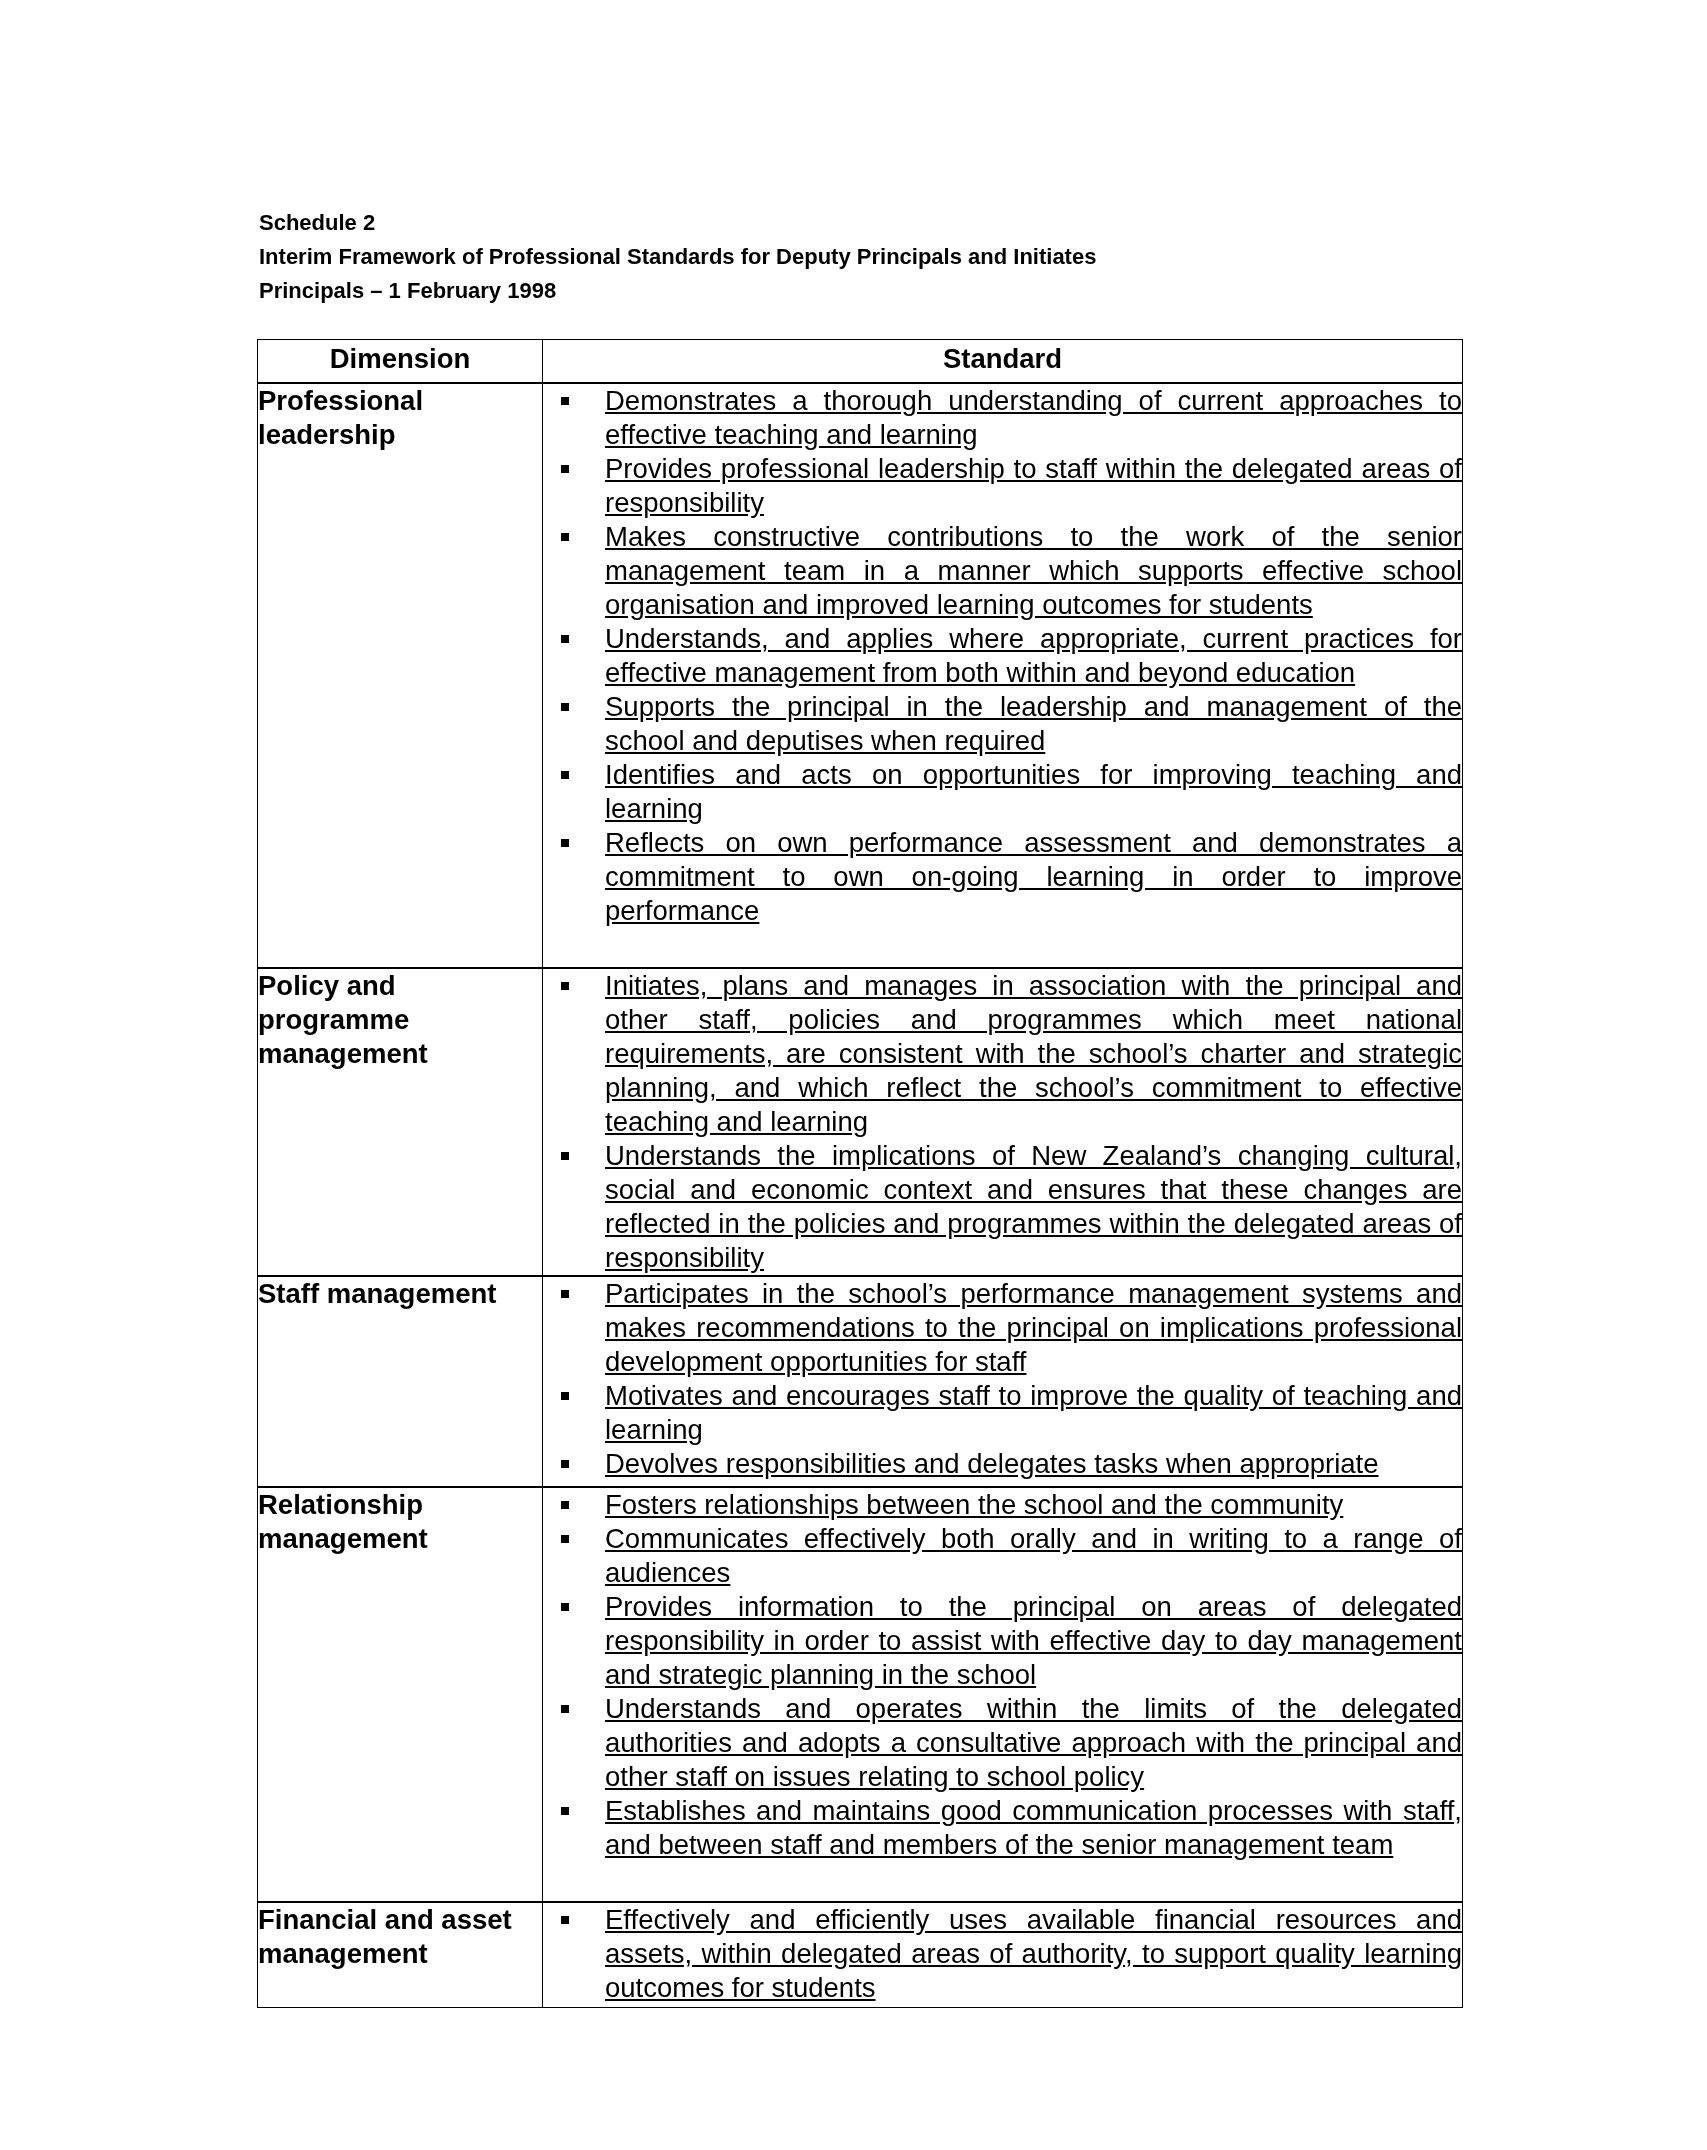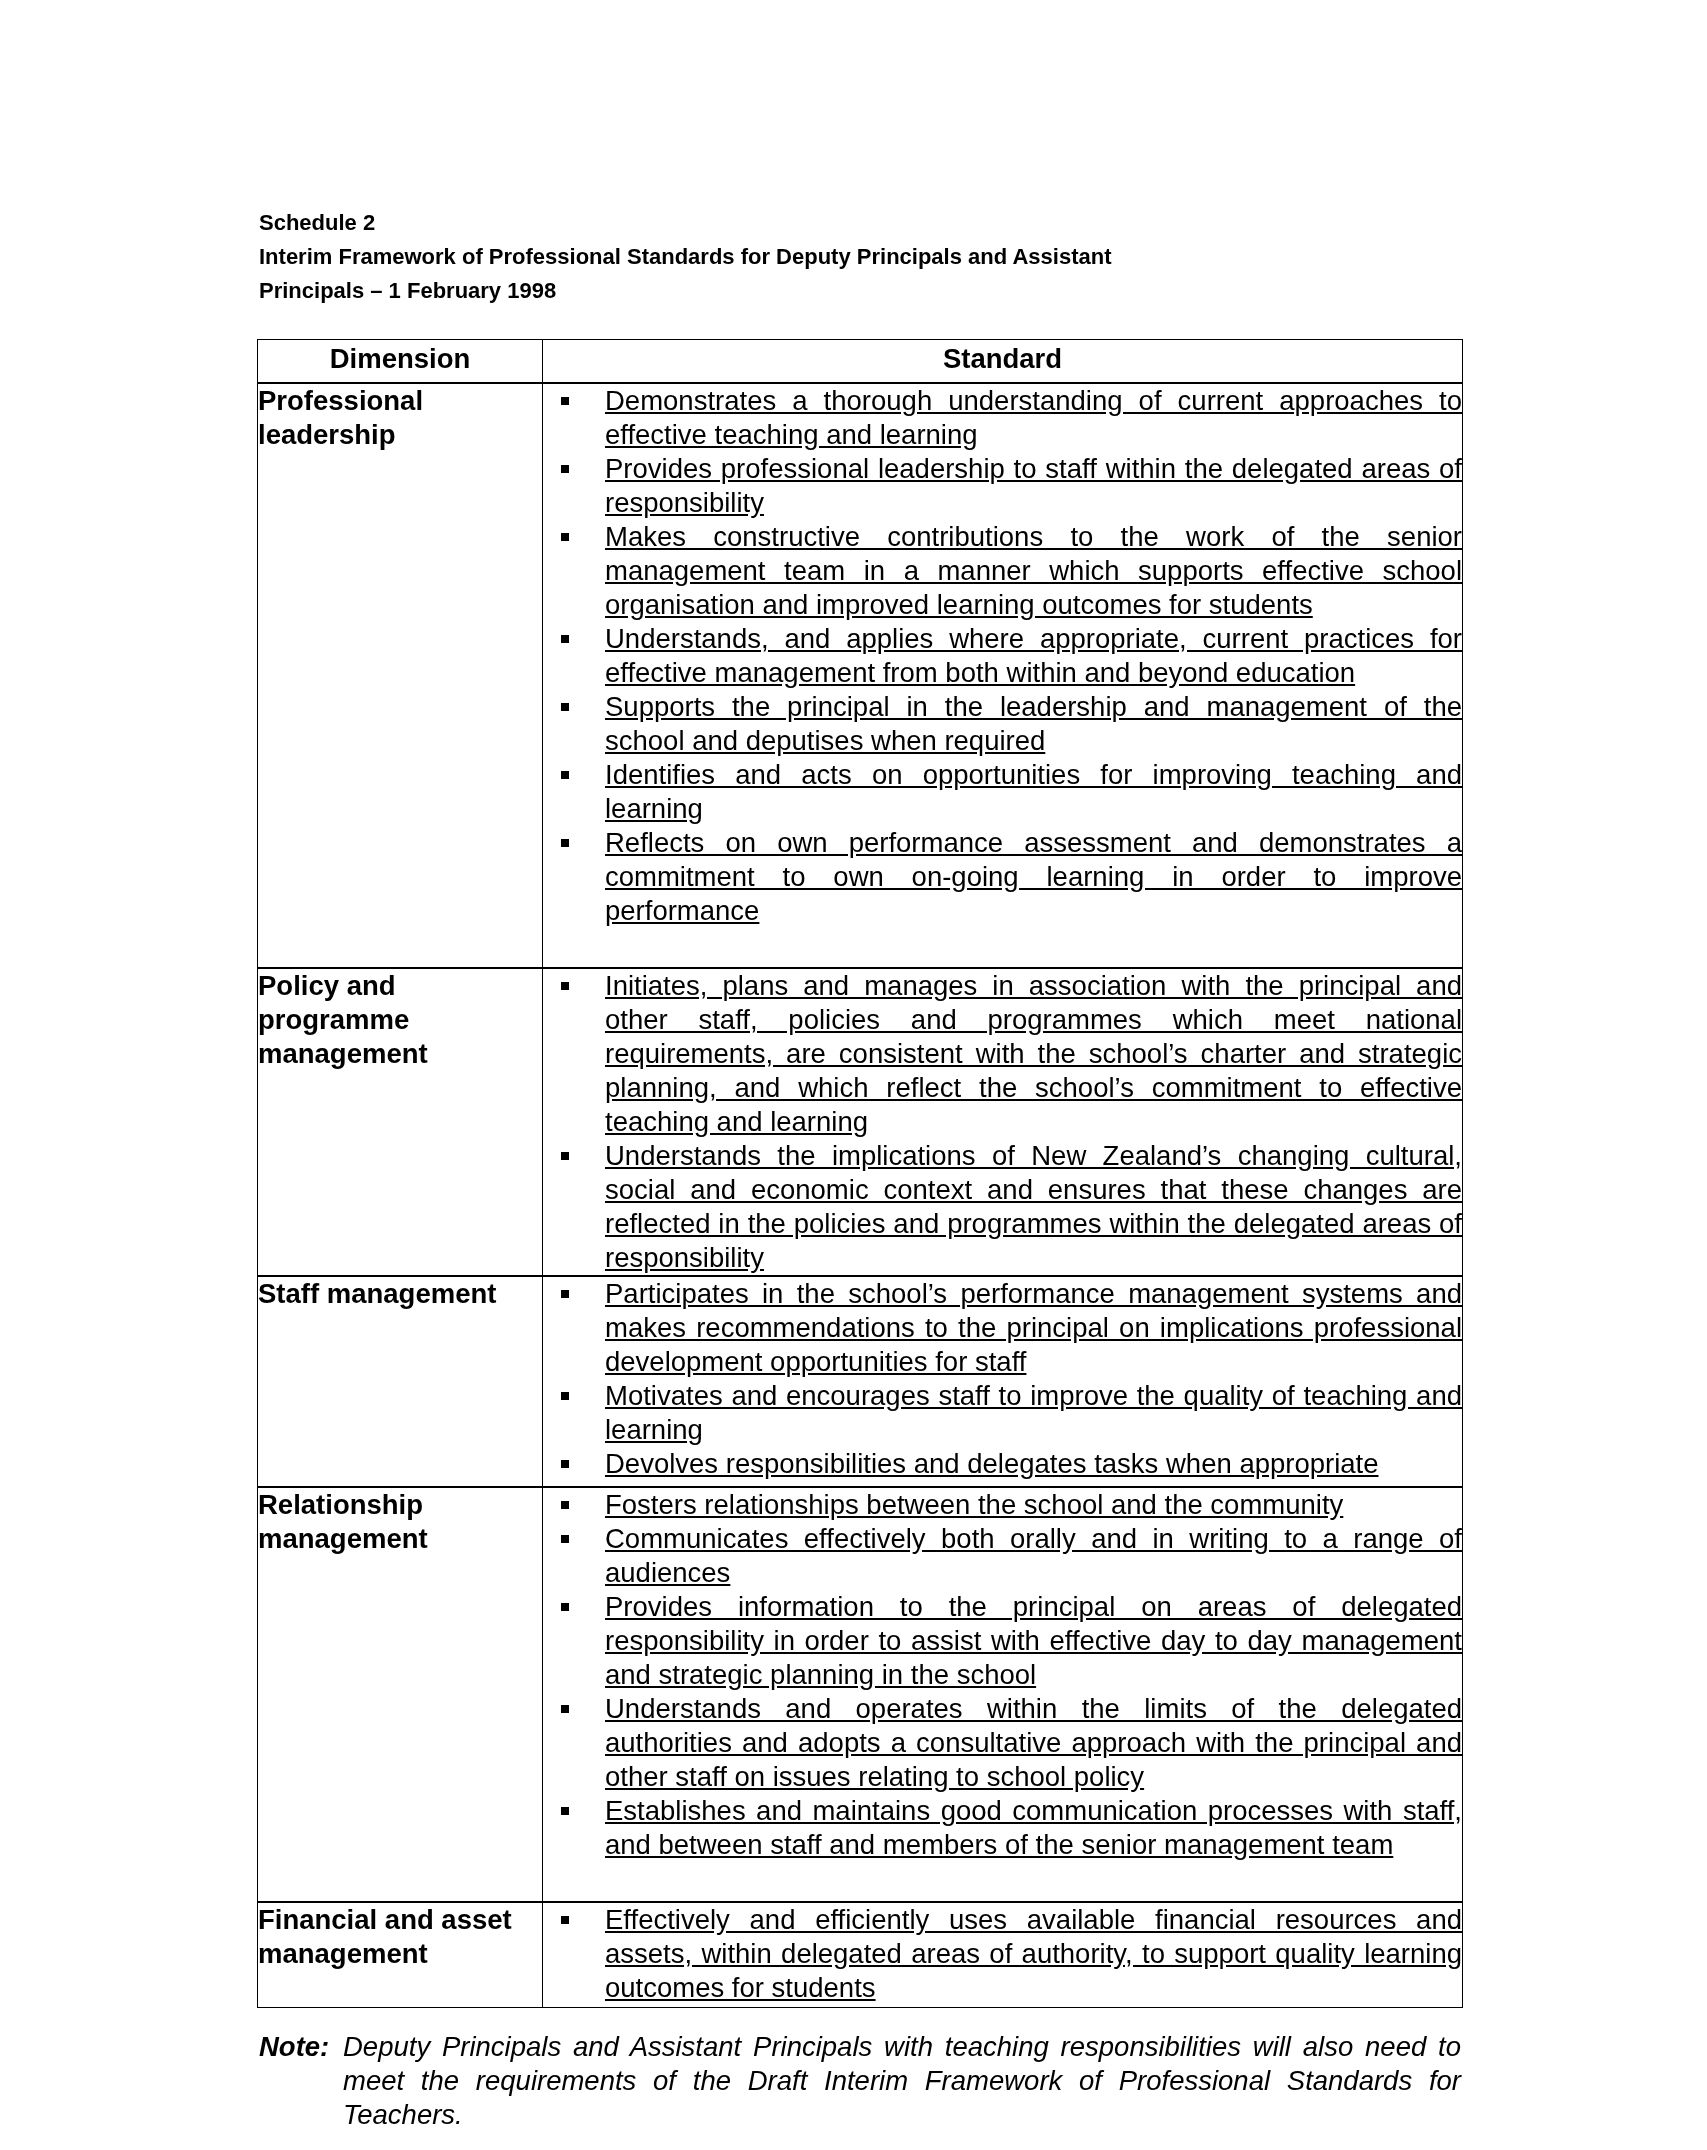--- a/index.html
+++ b/index.html
@@ -40,21 +40,21 @@
   .note .note-label { position: absolute; left: 0; top: 0; font-weight: bold; }
   .note .note-text { display: block; margin-left: 84px; text-align: justify; }
 </style>
 </head>
 <body>
 
 <div class="page">
 
   <div class="title-block">
     <div>Schedule 2</div>
-    <div>Interim Framework of Professional Standards for Deputy Principals and Assistant</div>
+    <div>Interim Framework of Professional Standards for Deputy Principals and Initiates</div>
     <div>Principals – 1 February 1998</div>
   </div>
 
   <table class="standards">
     <colgroup>
         <col class="c1">
         <col class="c2">
       </colgroup>
     <thead>
       <tr>
@@ -112,19 +112,15 @@
           <td class="dim">Financial and asset management</td>
           <td class="std">
             <ul class="std-list">
               <li><span class="bullet"></span><span>Effectively and efficiently uses available financial resources and assets, within delegated areas of authority, to support quality learning outcomes for students</span></li>
             </ul>
           </td>
         </tr>
       </tbody>
   </table>
 
-  <div class="note">
-    <span class="note-label">Note:</span>
-    <span class="note-text">Deputy Principals and Assistant Principals with teaching responsibilities will also need to meet the requirements of the Draft Interim Framework of Professional Standards for Teachers.</span>
-  </div>
 
 </div>
 
 
 </body></html>

